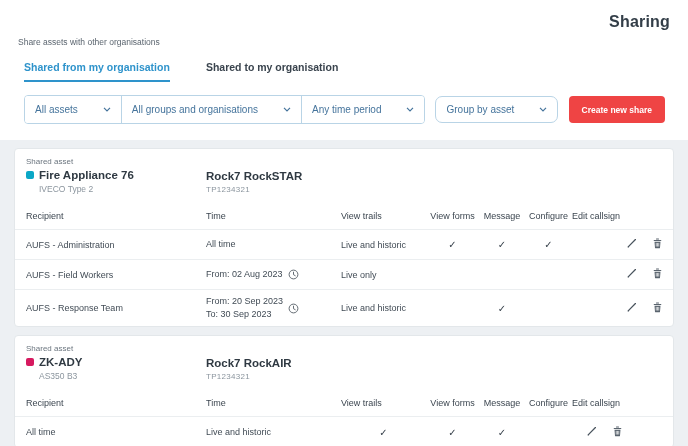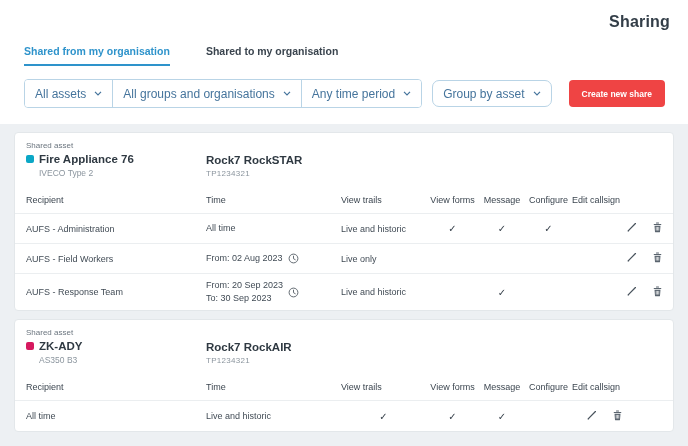--- a/index.html
+++ b/index.html
@@ -19,22 +19,22 @@
   .tab { font-size:10.5px; font-weight:bold; padding-bottom:7px; cursor:pointer; position:relative; }
   .tab.active { color:#2e93cb; border-bottom:2.5px solid #2e93cb; }
   .tab.inactive { color:#3a444e; border-bottom:2.5px solid transparent; }
 
   .filter-bar {
     background:#fff; display:flex; align-items:center;
     padding:13px 23px 16px 24px;
   }
   .dd-group { display:flex; border:1px solid #b9d4e6; border-radius:4px; overflow:hidden; }
   .dd {
-    display:flex; align-items:center; gap:8px;
-    font-size:12px; color:#45749c; background:#fff;
+    display:flex; align-items:center; gap:25px;
+    font-size:10px; color:#45749c; background:#fff;
     padding:0 10px; height:27px; cursor:pointer; white-space:nowrap;
   }
   .dd-group .dd + .dd { border-left:1px solid #b9d4e6; }
   .dd.standalone { border:1px solid #b9d4e6; border-radius:7px; margin-left:10px; }
   .chev { display:inline-flex; color:#45749c; }
   .spacer { flex:1; }
   .btn-primary {
     background:#ef4444; color:#fff; font-size:8.5px; font-weight:bold;
     border:none; border-radius:4px; height:27px; padding:8px 13px; cursor:pointer;
     font-family:"Liberation Sans",sans-serif;
@@ -73,20 +73,21 @@
   .actions { display:flex; justify-content:flex-end; align-items:center; gap:14px; padding-right:3px; }
   .icon-btn { display:inline-flex; cursor:pointer; background:none; border:none; padding:0; }
   .clock { flex:none; display:inline-flex; }
 </style>
 </head>
 <body>
 
 <div class="top-white">
   <div class="page-header">
     <div class="page-title">Sharing</div>
+    <div class="page-subtitle">Share assets with other organisations</div>
   </div>
 
   <div class="tabs">
     <div class="tab active">Shared from my organisation</div>
     <div class="tab inactive">Shared to my organisation</div>
   </div>
 
   <div class="filter-bar">
     <div class="dd-group">
       <div class="dd">

